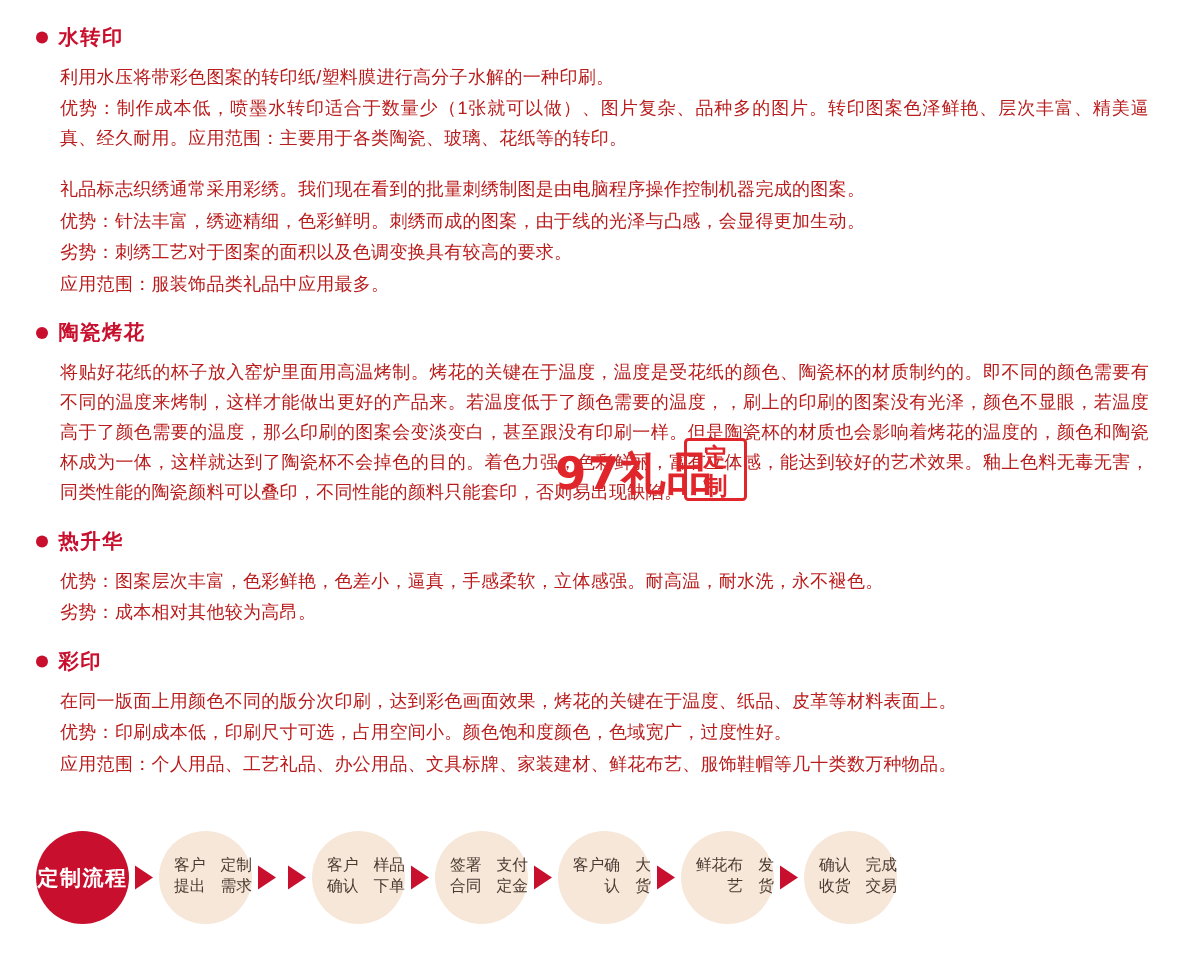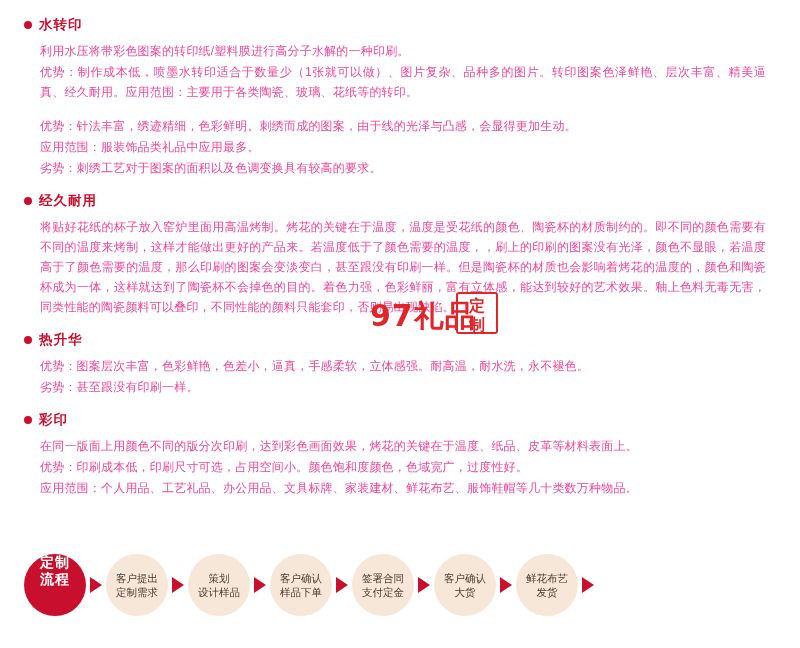--- a/index.html
+++ b/index.html
@@ -41,21 +41,21 @@
   }
   .sec-title {
     font-size: 13.5px;
     font-weight: bold;
     color: #c8102e;
     letter-spacing: 1px;
   }
   .body-text {
     font-size: 12px;
     line-height: 20px;
-    color: #ec4899;
+    color: #b91c1c;
     padding-left: 16px;
     text-align: justify;
     letter-spacing: 0.2px;
   }
   .body-text p {
     margin: 0 0 1px 0;
   }
   
   .watermark {
     position: absolute;
@@ -105,39 +105,41 @@
   .flow-badge {
     width: 62px;
     height: 62px;
     border-radius: 50%;
     background: #c8102e;
     color: #ffffff;
     font-size: 14px;
     font-weight: bold;
     line-height: 17px;
     display: flex;
-    flex-direction: column;
-    align-items: center;
+    flex-direction: row;
+    align-items: center;
+    justify-content: center;
     flex: 0 0 auto;
     letter-spacing: 1px;
   }
   .flow-step {
     width: 62px;
     height: 62px;
     border-radius: 50%;
     background: #f7e7d8;
     color: #4a3a32;
     font-size: 10.5px;
     line-height: 14px;
     display: flex;
-    flex-direction: column;
+    flex-direction: row;
     align-items: center;
     justify-content: center;
     flex: 0 0 auto;
     text-align: right;
+    font-family: Liberation Mono, monospace;
   }
   .arrow {
     width: 0;
     height: 0;
     border-top: 8px solid transparent;
     border-bottom: 8px solid transparent;
     border-left: 12px solid #c8102e;
     margin: 0 4px;
     flex: 0 0 auto;
   }
@@ -156,44 +158,45 @@
       <span class="sec-title">水转印</span>
     </div>
     <div class="body-text">
       <p>利用水压将带彩色图案的转印纸/塑料膜进行高分子水解的一种印刷。</p>
       <p>优势：制作成本低，喷墨水转印适合于数量少（1张就可以做）、图片复杂、品种多的图片。转印图案色泽鲜艳、层次丰富、精美逼真、经久耐用。应用范围：主要用于各类陶瓷、玻璃、花纸等的转印。</p>
     </div>
   </div>
 
   <div class="section">
     <div class="body-text">
+      <p>礼品标志织绣通常采用彩绣。我们现在看到的批量刺绣制图是由电脑程序操作控制机器完成的图案。</p>
       <p>优势：针法丰富，绣迹精细，色彩鲜明。刺绣而成的图案，由于线的光泽与凸感，会显得更加生动。</p>
+      <p>劣势：刺绣工艺对于图案的面积以及色调变换具有较高的要求。</p>
       <p>应用范围：服装饰品类礼品中应用最多。</p>
-      <p>劣势：刺绣工艺对于图案的面积以及色调变换具有较高的要求。</p>
-    </div>
-  </div>
-
-  <div class="section">
-    <div class="sec-head">
-      <span class="bullet"></span>
-      <span class="sec-title">经久耐用</span>
+    </div>
+  </div>
+
+  <div class="section">
+    <div class="sec-head">
+      <span class="bullet"></span>
+      <span class="sec-title">陶瓷烤花</span>
     </div>
     <div class="body-text">
       <p>将贴好花纸的杯子放入窑炉里面用高温烤制。烤花的关键在于温度，温度是受花纸的颜色、陶瓷杯的材质制约的。即不同的颜色需要有不同的温度来烤制，这样才能做出更好的产品来。若温度低于了颜色需要的温度，，刷上的印刷的图案没有光泽，颜色不显眼，若温度高于了颜色需要的温度，那么印刷的图案会变淡变白，甚至跟没有印刷一样。但是陶瓷杯的材质也会影响着烤花的温度的，颜色和陶瓷杯成为一体，这样就达到了陶瓷杯不会掉色的目的。着色力强，色彩鲜丽，富有立体感，能达到较好的艺术效果。釉上色料无毒无害，同类性能的陶瓷颜料可以叠印，不同性能的颜料只能套印，否则易出现缺陷。</p>
     </div>
   </div>
 
   <div class="section">
     <div class="sec-head">
       <span class="bullet"></span>
       <span class="sec-title">热升华</span>
     </div>
     <div class="body-text">
       <p>优势：图案层次丰富，色彩鲜艳，色差小，逼真，手感柔软，立体感强。耐高温，耐水洗，永不褪色。</p>
-      <p>劣势：甚至跟没有印刷一样。</p>
+      <p>劣势：成本相对其他较为高昂。</p>
     </div>
   </div>
 
   <div class="section">
     <div class="sec-head">
       <span class="bullet"></span>
       <span class="sec-title">彩印</span>
     </div>
     <div class="body-text">
       <p>在同一版面上用颜色不同的版分次印刷，达到彩色画面效果，烤花的关键在于温度、纸品、皮革等材料表面上。</p>
@@ -216,24 +219,20 @@
       <span>流程</span>
     </div>
     <div class="arrow"></div>
 
     <div class="flow-step">
       <span>客户提出</span>
       <span>定制需求</span>
     </div>
     <div class="arrow"></div>
 
-    <div class="flow-step">
-      <span>策划</span>
-      <span>设计样品</span>
-    </div>
     <div class="arrow"></div>
 
     <div class="flow-step">
       <span>客户确认</span>
       <span>样品下单</span>
     </div>
     <div class="arrow"></div>
 
     <div class="flow-step">
       <span>签署合同</span>
@@ -246,17 +245,21 @@
       <span>大货</span>
     </div>
     <div class="arrow"></div>
 
     <div class="flow-step">
       <span>鲜花布艺</span>
       <span>发货</span>
     </div>
     <div class="arrow"></div>
 
+    <div class="flow-step">
+      <span>确认收货</span>
+      <span>完成交易</span>
+    </div>
     <div class="arrow blank"></div>
 
   </div>
 
 </div>
 
 </body></html>

